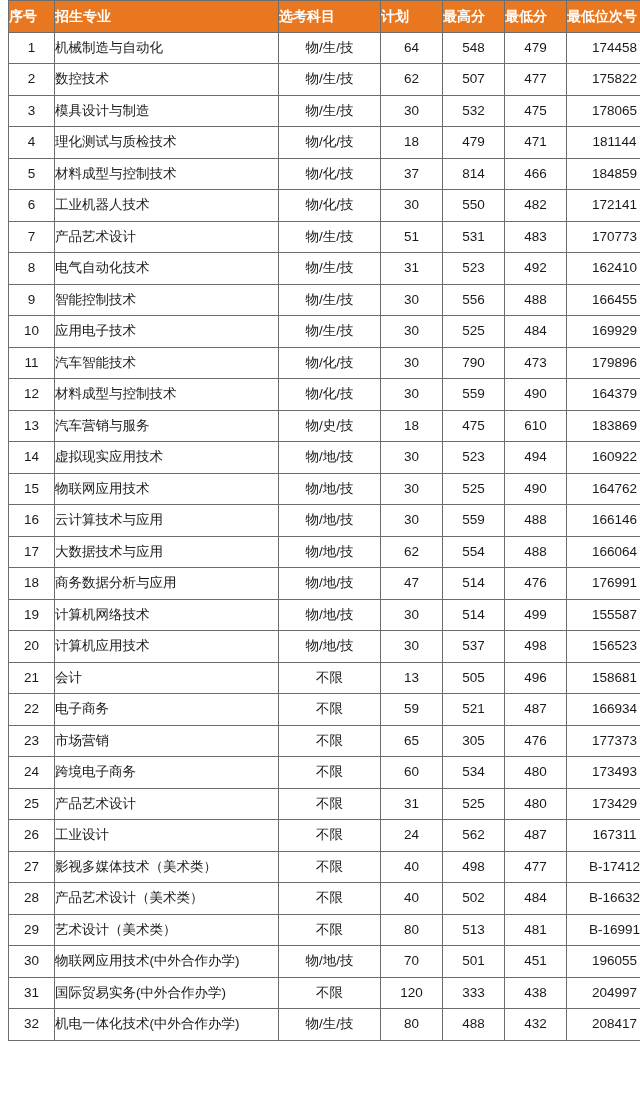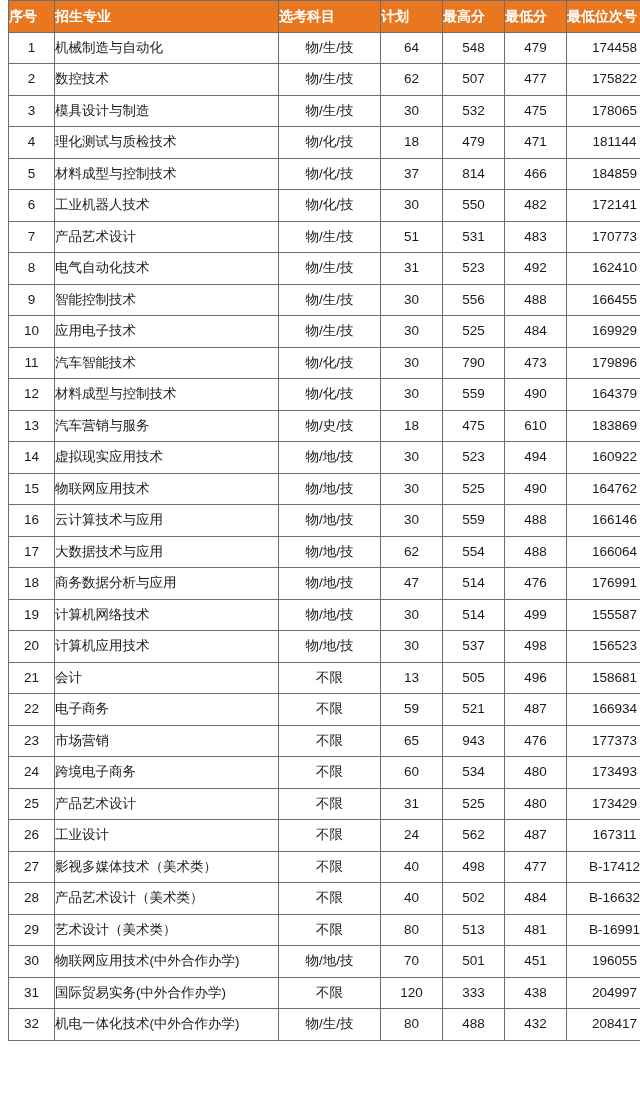--- a/index.html
+++ b/index.html
@@ -293,21 +293,21 @@
           <td>59</td>
           <td>521</td>
           <td>487</td>
           <td>166934</td>
         </tr>
         <tr>
           <td>23</td>
           <td class="major">市场营销</td>
           <td>不限</td>
           <td>65</td>
-          <td>943</td>
+          <td>305</td>
           <td>476</td>
           <td>177373</td>
         </tr>
         <tr>
           <td>24</td>
           <td class="major">跨境电子商务</td>
           <td>不限</td>
           <td>60</td>
           <td>534</td>
           <td>480</td>

